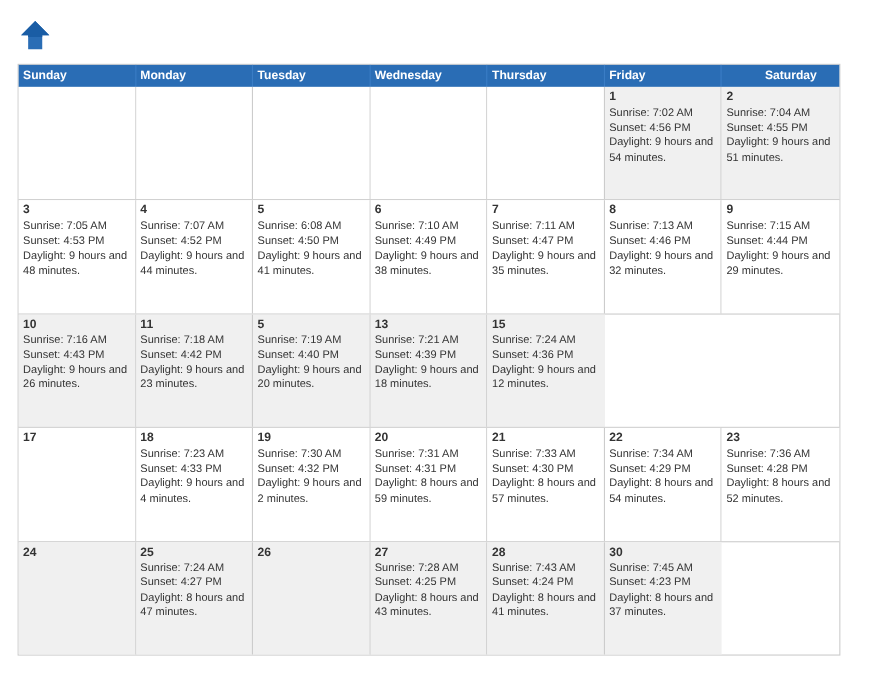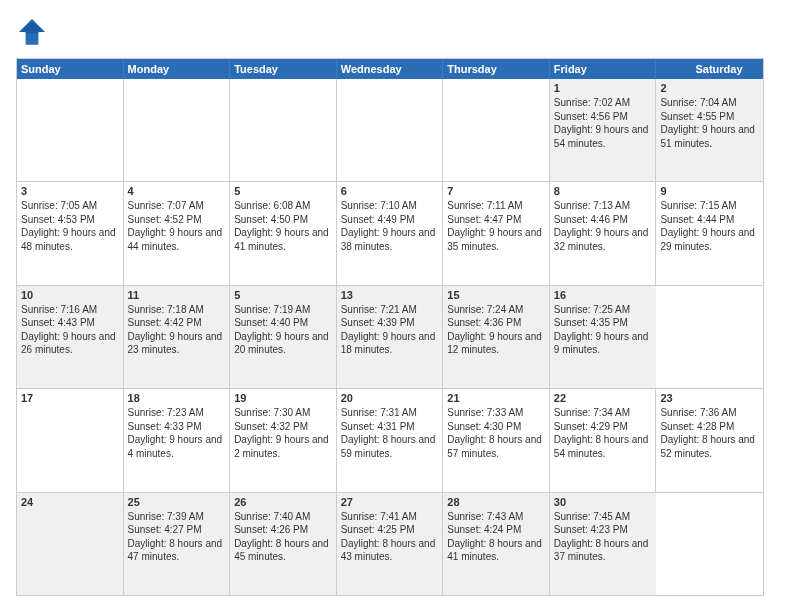--- a/index.html
+++ b/index.html
@@ -234,26 +234,20 @@
             <div class="day-info">Sunrise: 7:21 AM
 Sunset: 4:39 PM
 Daylight: 9 hours and 18 minutes.</div>
           </div>
           <div class="cal-cell shaded">
             <span class="day-num">15</span>
             <div class="day-info">Sunrise: 7:24 AM
 Sunset: 4:36 PM
 Daylight: 9 hours and 12 minutes.</div>
           </div>
-          <div class="cal-cell shaded">
-            <span class="day-num">16</span>
-            <div class="day-info">Sunrise: 7:25 AM
-Sunset: 4:35 PM
-Daylight: 9 hours and 9 minutes.</div>
-          </div>
         </div>
         <div class="cal-row">
           <div class="cal-cell">
             <span class="day-num">17</span>
           </div>
           <div class="cal-cell">
             <span class="day-num">18</span>
             <div class="day-info">Sunrise: 7:23 AM
 Sunset: 4:33 PM
 Daylight: 9 hours and 4 minutes.</div>
@@ -288,33 +282,30 @@
 Sunset: 4:28 PM
 Daylight: 8 hours and 52 minutes.</div>
           </div>
         </div>
         <div class="cal-row">
           <div class="cal-cell shaded">
             <span class="day-num">24</span>
           </div>
           <div class="cal-cell shaded">
             <span class="day-num">25</span>
-            <div class="day-info">Sunrise: 7:39 AM
+            <div class="day-info">Sunrise: 7:24 AM
 Sunset: 4:27 PM
 Daylight: 8 hours and 47 minutes.</div>
           </div>
           <div class="cal-cell shaded">
             <span class="day-num">26</span>
-            <div class="day-info">Sunrise: 7:40 AM
-Sunset: 4:26 PM
-Daylight: 8 hours and 45 minutes.</div>
           </div>
           <div class="cal-cell shaded">
             <span class="day-num">27</span>
-            <div class="day-info">Sunrise: 7:41 AM
+            <div class="day-info">Sunrise: 7:28 AM
 Sunset: 4:25 PM
 Daylight: 8 hours and 43 minutes.</div>
           </div>
           <div class="cal-cell shaded">
             <span class="day-num">28</span>
             <div class="day-info">Sunrise: 7:43 AM
 Sunset: 4:24 PM
 Daylight: 8 hours and 41 minutes.</div>
           </div>
           <div class="cal-cell shaded">

